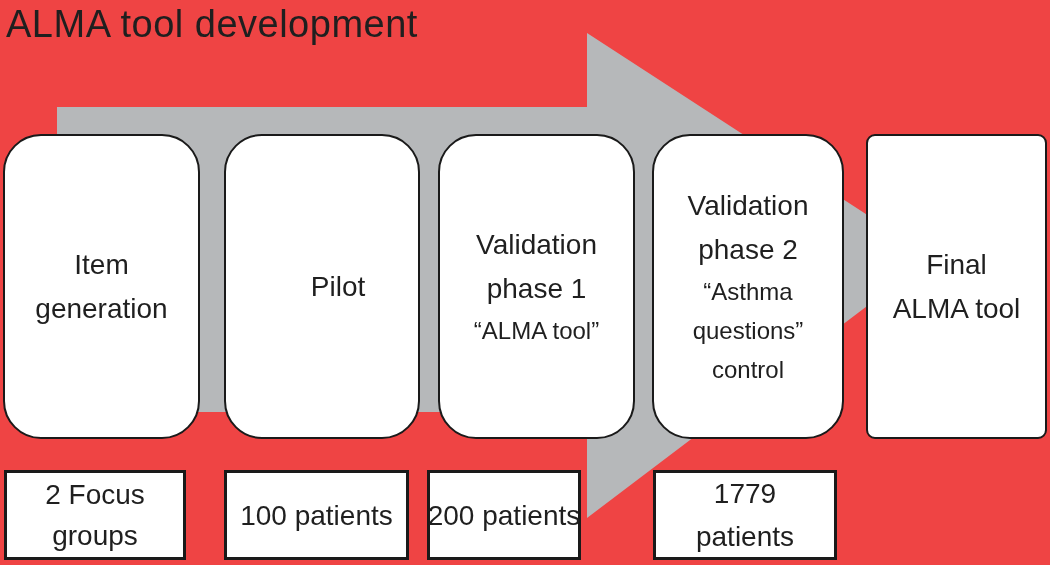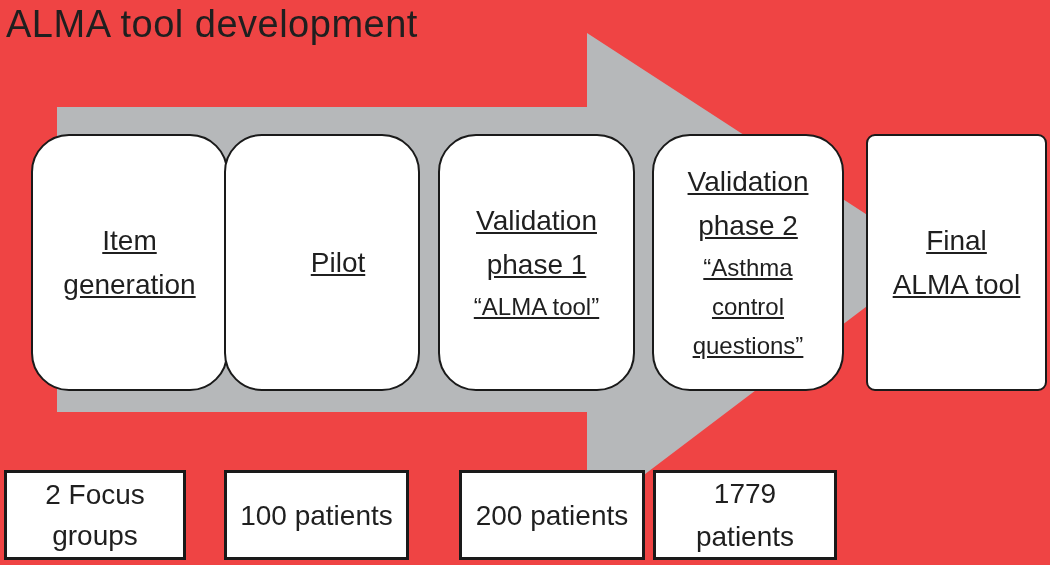--- a/index.html
+++ b/index.html
@@ -29,32 +29,31 @@
   #arrow-svg {
     position: absolute;
     left: 0; top: 0;
     width: 1050px;
     height: 565px;
     z-index: 0;
   }
   .stage {
     position: absolute;
     top: 134px;
-    height: 257px;
+    height: 305px;
     background: #ffffff;
     border: 2.5px solid #1a1a1a;
     border-radius: 38px;
     box-sizing: border-box;
     display: flex;
     flex-direction: column;
     align-items: center;
     justify-content: center;
     text-align: center;
     z-index: 1;
-    text-decoration: underline;
   }
   .stage-line {
     font-size: 28px;
     line-height: 44px;
     white-space: nowrap;
   }
   .stage-quote-line {
     font-size: 24px;
     line-height: 39px;
     white-space: nowrap;
@@ -83,58 +82,58 @@
 <body>
 
 <div id="canvas">
 
   <svg id="arrow-svg" viewBox="0 0 1050 565" xmlns="http://www.w3.org/2000/svg" aria-hidden="true">
     <polygon points="57,107 587,107 587,33 932,257 587,518 587,412 57,412" fill="#b6b8ba"></polygon>
   </svg>
 
   <div class="title">ALMA tool development</div>
 
-  <div class="stage" style="left:3px;   width:197px;margin-left:28px;">
+  <div class="stage" style="left:3px;   width:197px;">
     <div class="stage-line">Item</div>
     <div class="stage-line">generation</div>
   </div>
 
   <div class="stage" style="left:224px; width:196px;padding-left:32px;">
     <div class="stage-line">Pilot</div>
   </div>
 
   <div class="stage" style="left:438px; width:197px;">
     <div class="stage-line">Validation</div>
     <div class="stage-line">phase 1</div>
     <div class="stage-quote-line">“ALMA tool”</div>
   </div>
 
   <div class="stage" style="left:652px; width:192px;">
     <div class="stage-line">Validation</div>
     <div class="stage-line">phase 2</div>
     <div class="stage-quote-line">“Asthma</div>
+    <div class="stage-quote-line">questions”</div>
     <div class="stage-quote-line">control</div>
-    <div class="stage-quote-line">questions”</div>
   </div>
 
   <div class="stage" style="left:866px; width:181px;border-radius:9px;">
     <div class="stage-line">Final</div>
     <div class="stage-line">ALMA tool</div>
   </div>
 
   <div class="count-box" style="left:4px;   width:182px;">
     <div class="count-line">2 Focus</div>
     <div class="count-line">groups</div>
   </div>
 
   <div class="count-box" style="left:224px; width:185px;">
     <div class="count-line">100 patients</div>
   </div>
 
-  <div class="count-box" style="left:459px; width:186px;">
+  <div class="count-box" style="left:427px; width:154px;">
     <div class="count-line">200 patients</div>
   </div>
 
   <div class="count-box" style="left:653px; width:184px;justify-content:space-between;">
     <div class="count-line">1779</div>
     <div class="count-line">patients</div>
   </div>
 
 </div>
 

